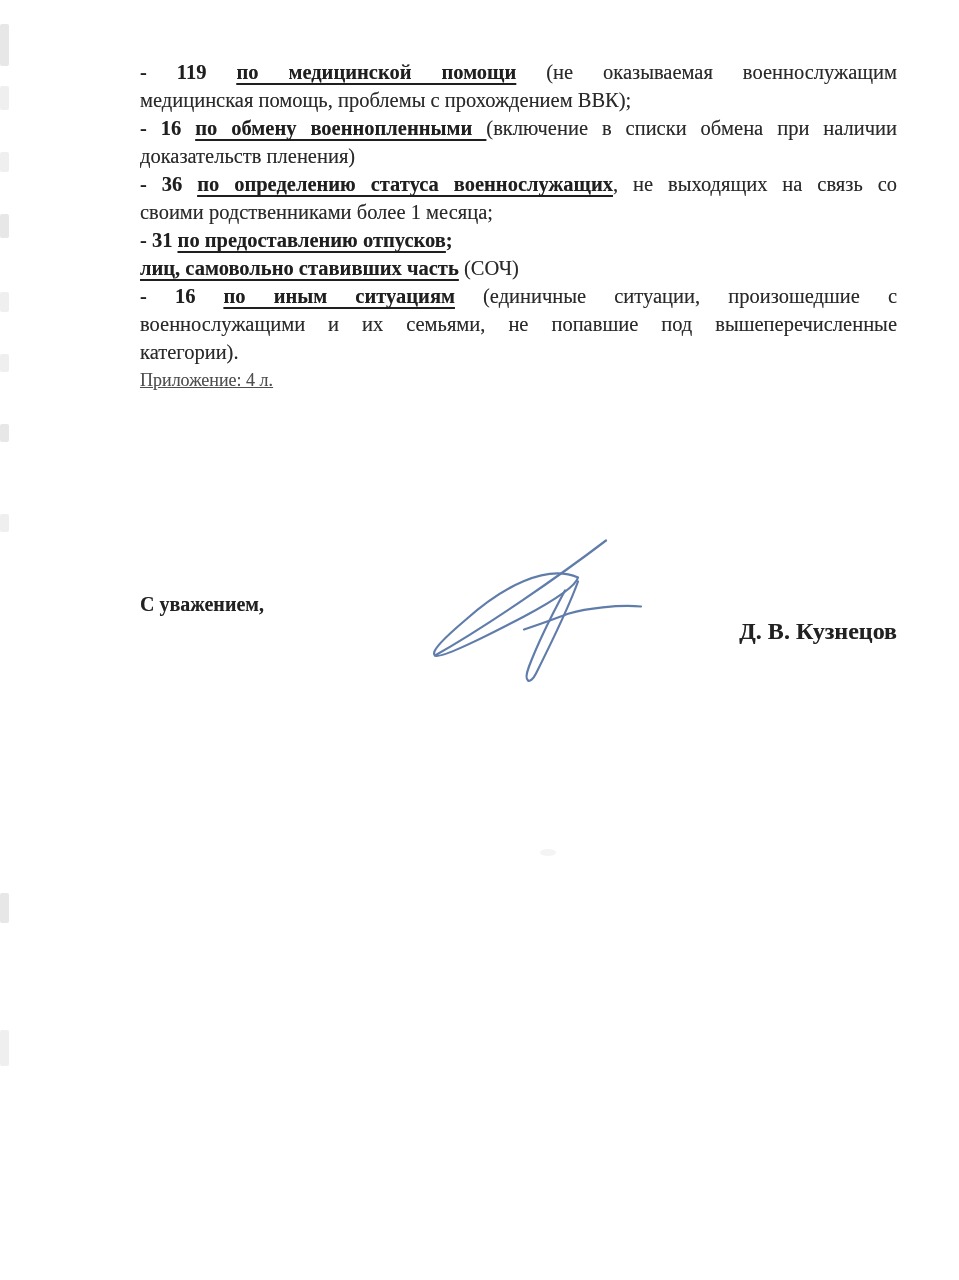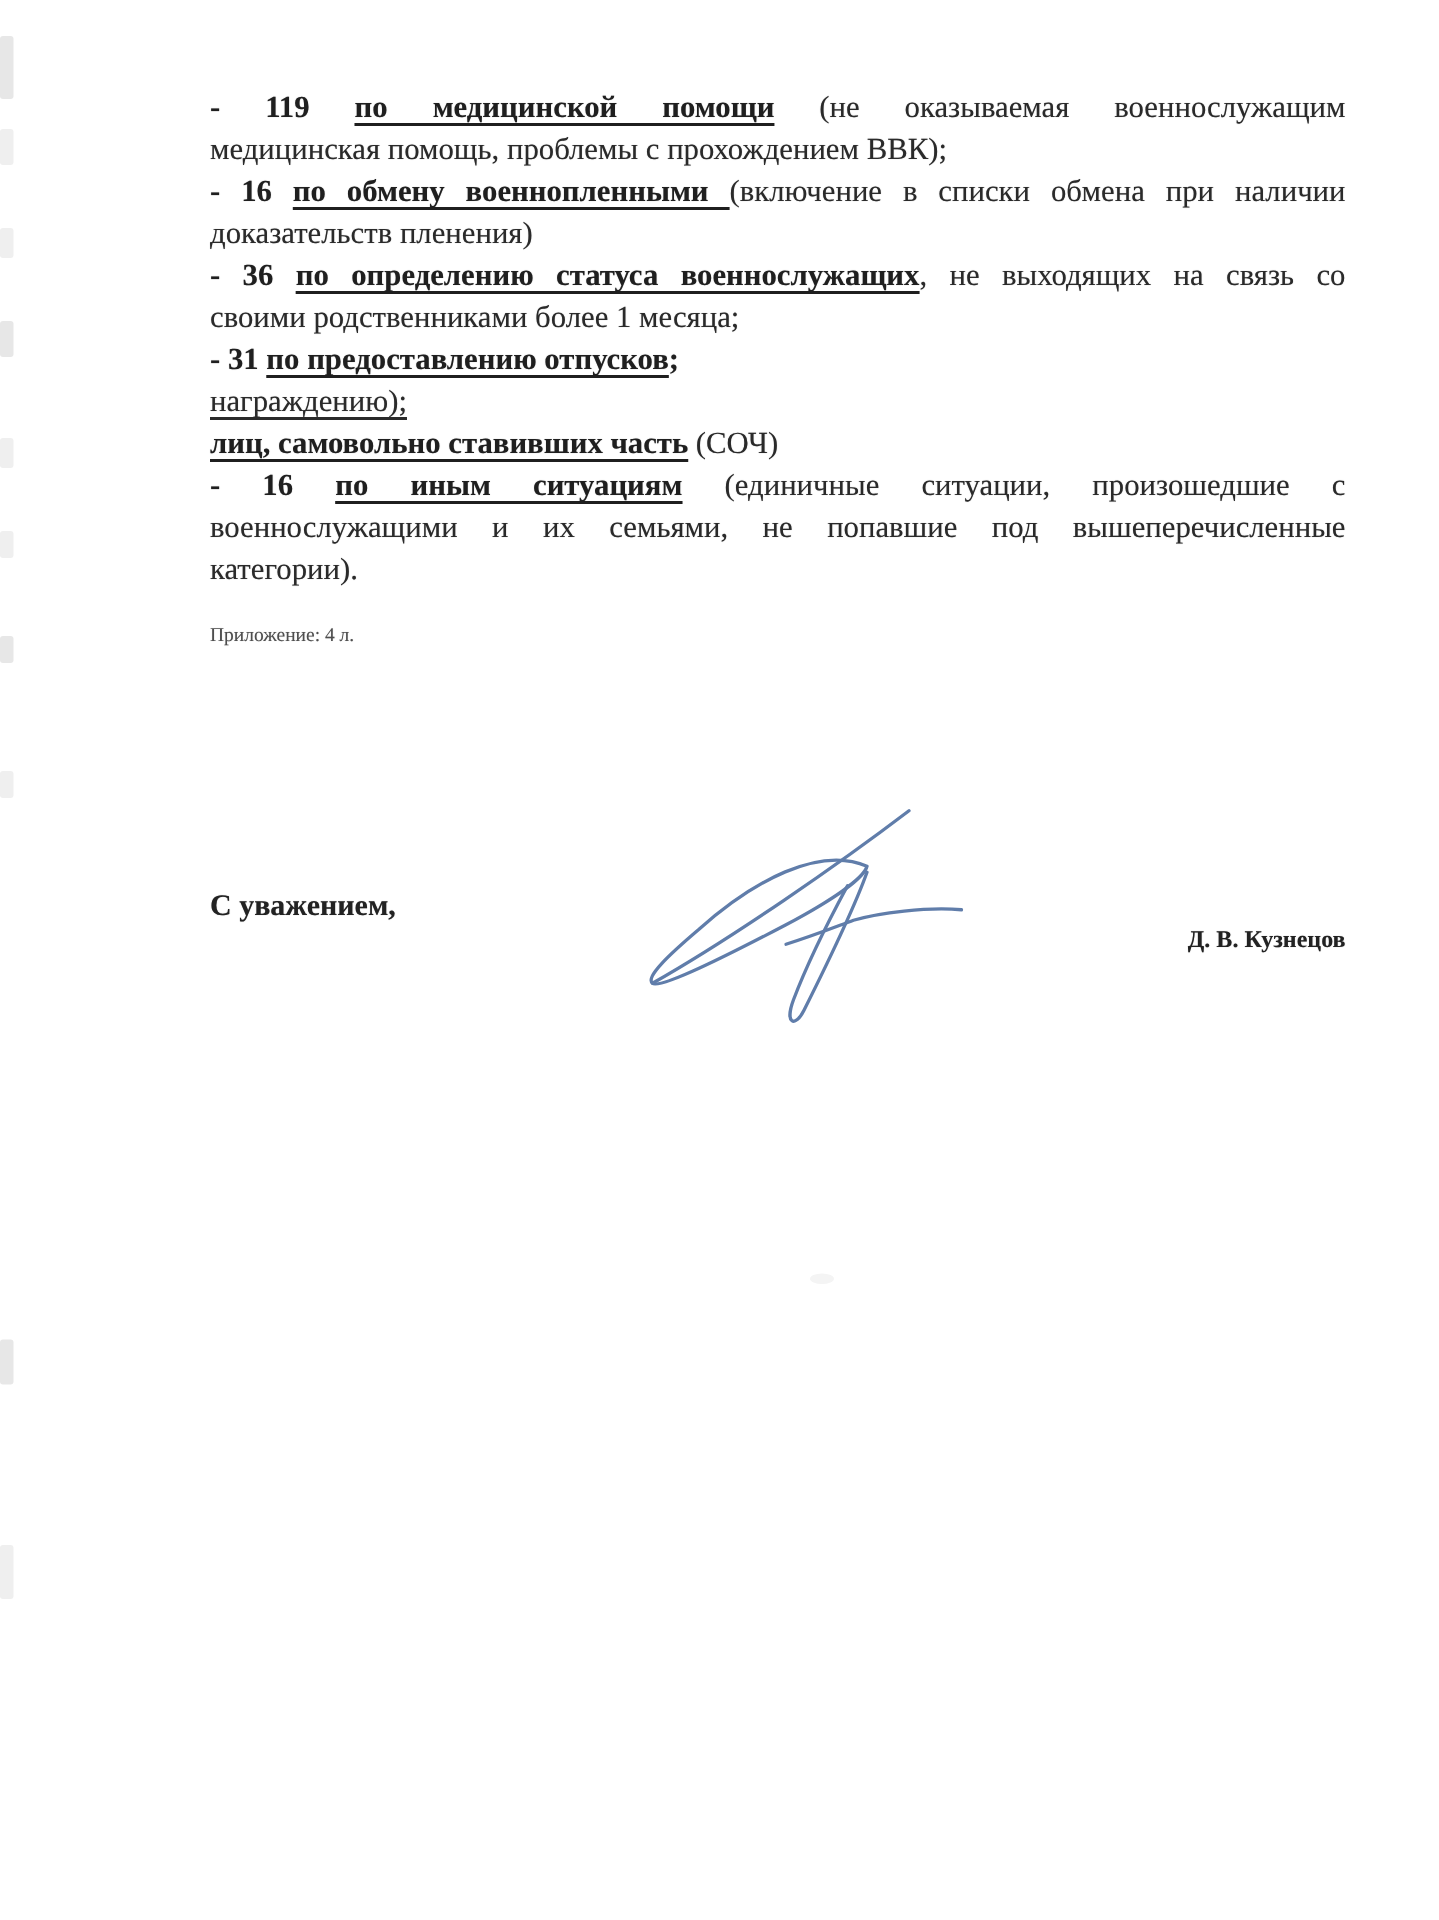--- a/index.html
+++ b/index.html
@@ -41,40 +41,40 @@
   }
   .line.j { text-align-last: justify; }
   .seg-b { font-weight: bold; color: #1f1f1f; }
   .seg-u {
     text-decoration: underline;
     text-decoration-thickness: 1.6px;
     text-underline-offset: 4px;
   }
   .seg-b.seg-u { text-decoration-thickness: 2.2px; }
   .attachment {
-    margin-top: 15px;
-    font-size: 13px;
+    font-size: 18px;
     line-height: 28px;
     color: #4e4e4e;
     text-shadow: 0 0 0.6px rgba(80,80,80,0.35);
+    text-decoration: underline;
   }
   .closing {
     position: absolute;
     left: 140px;
     top: 593px;
     font-size: 20px;
     font-weight: bold;
     color: #222222;
     text-shadow: 0 0 0.6px rgba(40,40,40,0.45);
   }
   .signer {
     position: absolute;
     right: 62px;
     top: 618px;
-    font-size: 16px;
+    font-size: 24px;
     font-weight: bold;
     color: #222222;
     text-shadow: 0 0 0.6px rgba(40,40,40,0.45);
   }
   .signature {
     position: absolute;
     left: 428px;
     top: 532px;
     width: 235px;
     height: 158px;
@@ -113,21 +113,20 @@
 
   <div class="doc-body">
     <div>
         <div class="line j"><span class="seg-b">- 119 </span><span class="seg-b seg-u">по медицинской помощи</span><span> (не оказываемая военнослужащим</span></div>
         <div class="line"><span>медицинская помощь, проблемы с прохождением ВВК);</span></div>
         <div class="line j"><span class="seg-b">- 16 </span><span class="seg-b seg-u">по обмену военнопленными </span><span>(включение в списки обмена при наличии</span></div>
         <div class="line"><span>доказательств пленения)</span></div>
         <div class="line j"><span class="seg-b">- 36 </span><span class="seg-b seg-u">по определению статуса военнослужащих</span><span>, не выходящих на связь со</span></div>
         <div class="line"><span>своими родственниками более 1 месяца;</span></div>
         <div class="line"><span class="seg-b">- 31 </span><span class="seg-b seg-u">по предоставлению отпусков</span><span class="seg-b">;</span></div>
-        <div class="line"><span class="seg-u">награждению);</span></div>
         <div class="line"><span class="seg-b seg-u">лиц, самовольно ставивших часть</span><span> (СОЧ)</span></div>
         <div class="line j"><span class="seg-b">- 16 </span><span class="seg-b seg-u">по иным ситуациям</span><span> (единичные ситуации, произошедшие с</span></div>
         <div class="line j"><span>военнослужащими и их семьями, не попавшие под вышеперечисленные</span></div>
         <div class="line"><span>категории).</span></div>
       </div>
     <div class="attachment">Приложение: 4 л.</div>
   </div>
 
   <div class="closing">С уважением,</div>
 

